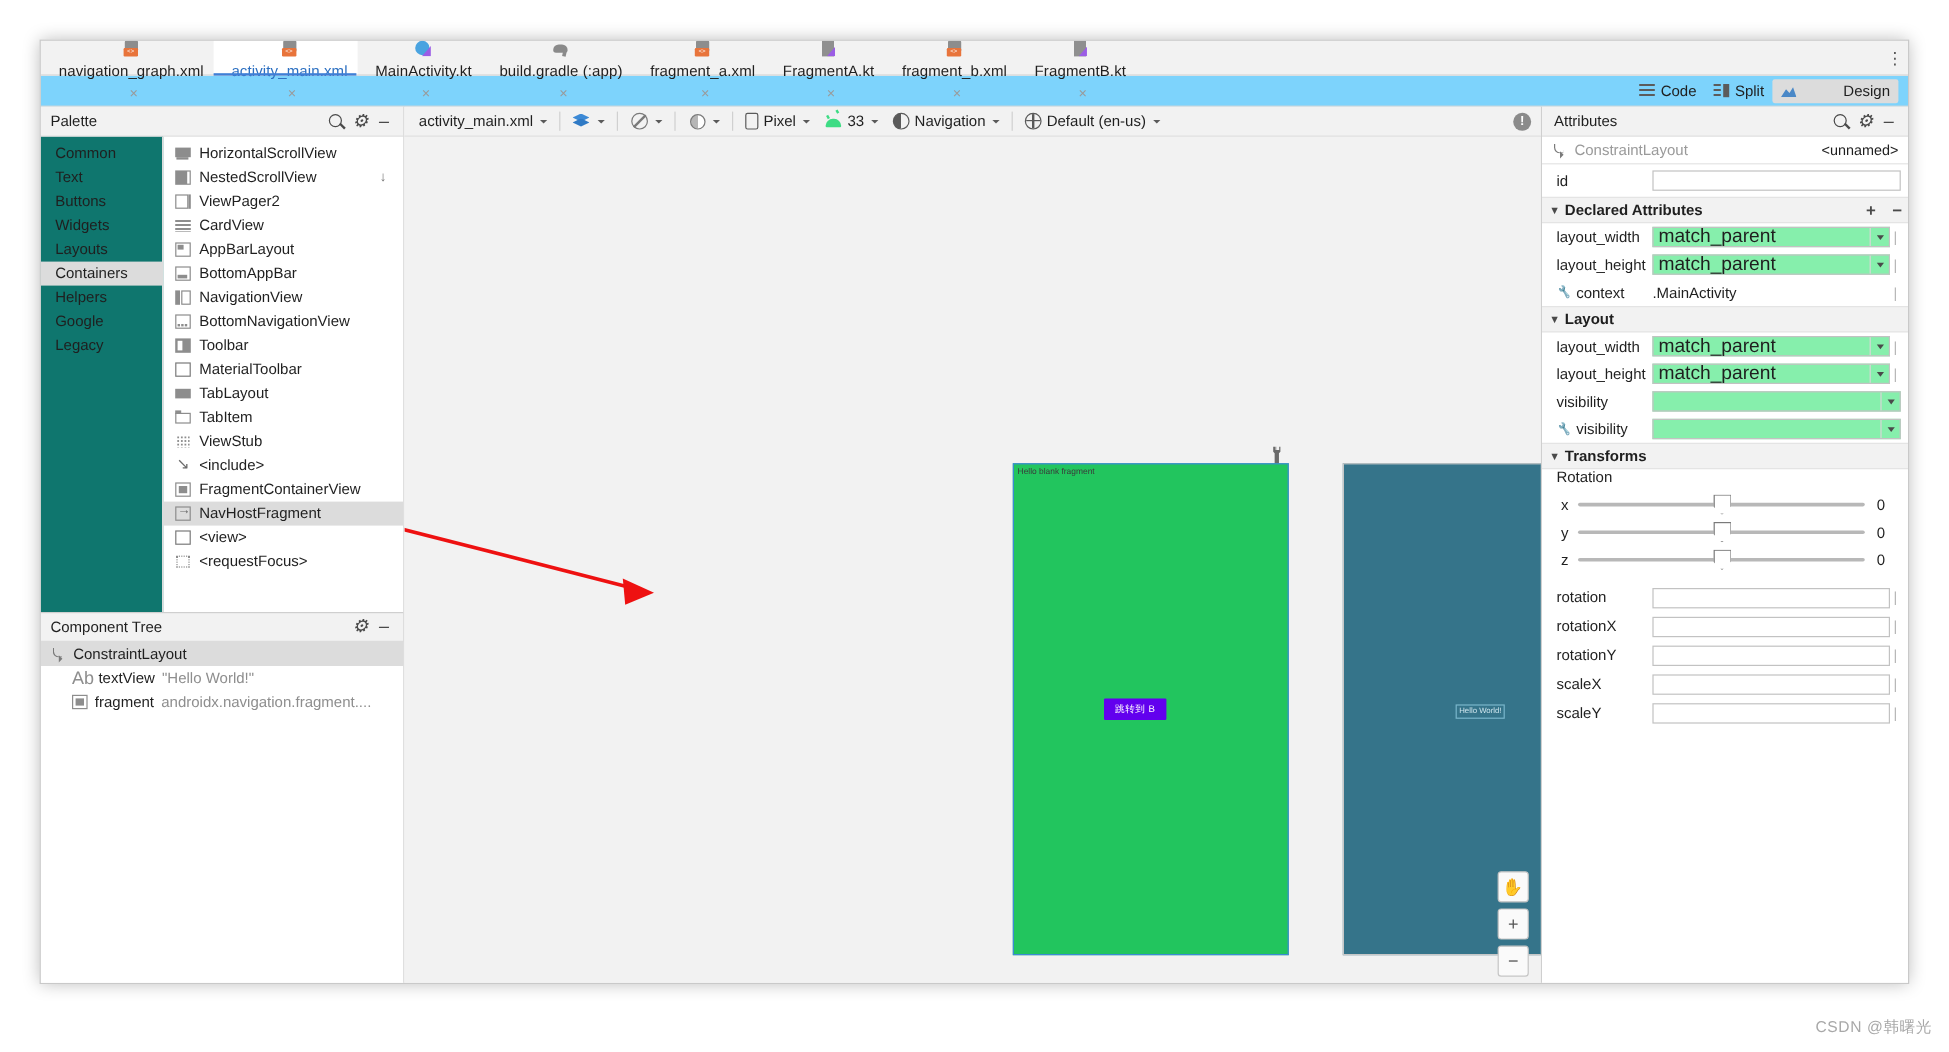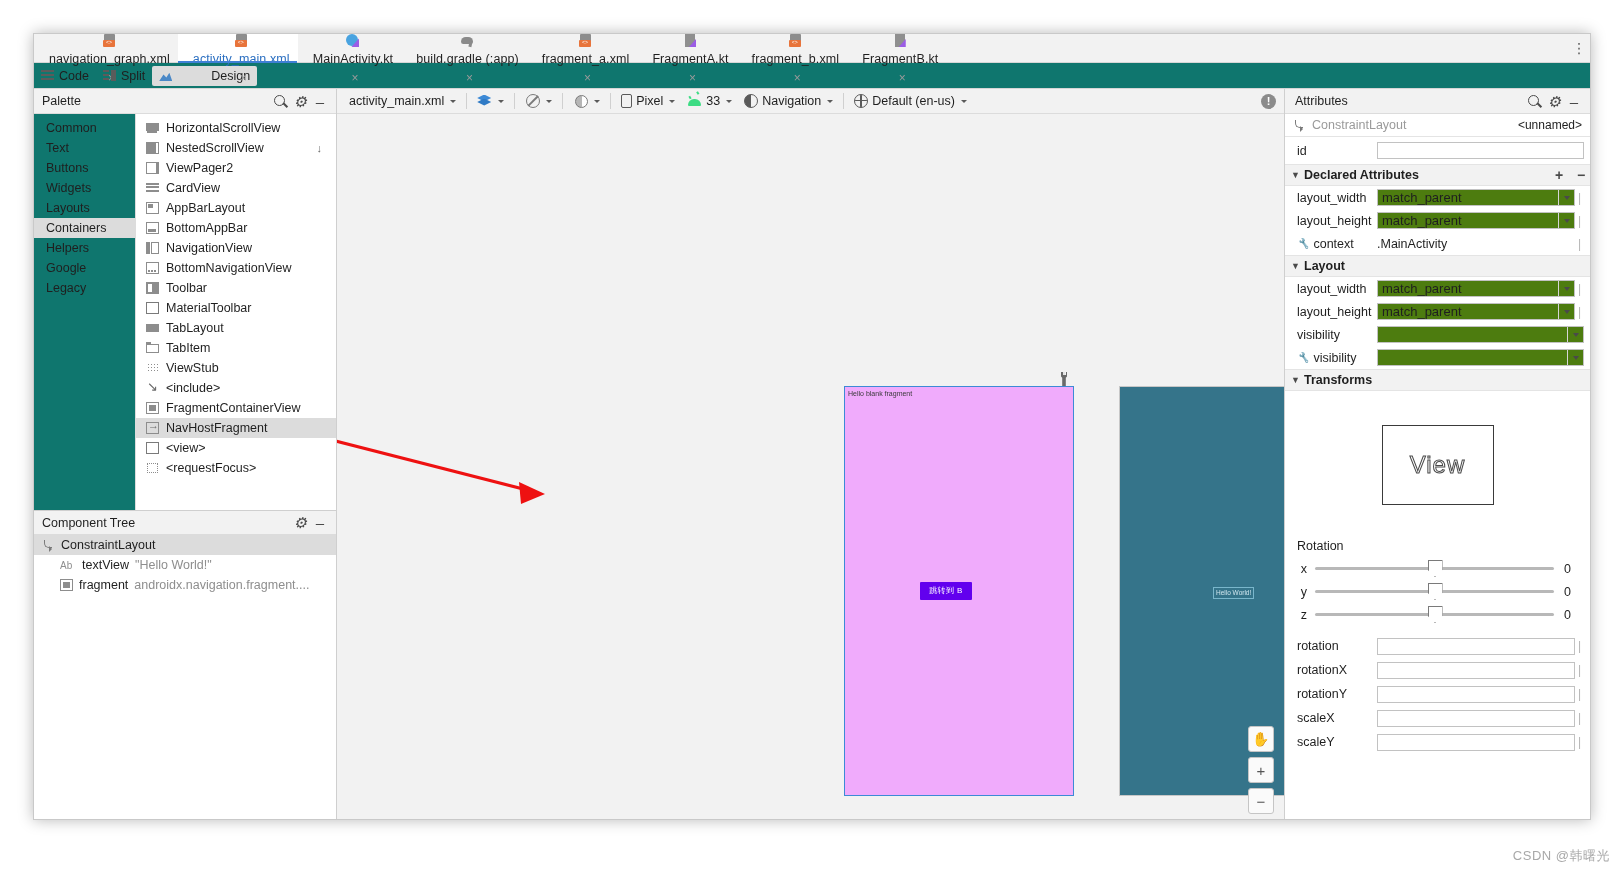--- a/index.html
+++ b/index.html
@@ -88,23 +88,23 @@
     background:#8a8a8a; transform: rotate(12deg);
   }
   .tabbar-spacer { flex: 1; }
   .tab-menu {
     width: 22px; display:flex; align-items:center; justify-content:center;
     color:#555; font-size:14px; letter-spacing:0;
   }
 
   
   .modebar {
-    height: 26px; background: #0f766e;
+    height: 26px; background: #7dd3fc;
     border-bottom: 1px solid #d6d6d6;
-    display: flex; align-items: center; 
+    display: flex; align-items: center; justify-content: flex-end;
     padding-right: 8px; gap: 0px;
   }
   .mode {
     display: flex; align-items: center; gap: 5px;
     height: 20px; padding: 0 7px; font-size: 12.5px; color: #1f1f1f;
     border-radius: 2px;
   }
   .mode.active { background: #dcdcdc; gap: 39px; }
   .mi { width: 13px; height: 11px; position: relative; }
   .mi.code::before {
@@ -210,21 +210,21 @@
   .tree-row.sel { background:#dcdcdc; }
   .tree-row.l0 { padding-left: 8px; }
   .tree-row.l1 { padding-left: 26px; }
   .tree-row .sub { color:#8e8e8e; }
   .ti-cl { width:13px; height:12px; position:relative; flex:0 0 13px;}
   .ti-cl::before { content:""; position:absolute; left:2px; top:1px; width:7px; height:7px;
                    border-left:1.6px solid #7a7a7a; border-bottom:1.6px solid #7a7a7a;
                    border-bottom-left-radius:5px; }
   .ti-cl::after  { content:""; position:absolute; left:7px; top:7px;
                    border:3px solid transparent; border-left-color:#7a7a7a; }
-  .ti-ab { width:16px; font-size:10px; color:#8e8e8e; flex:0 0 16px; }
+  .ti-ab { width:16px; font-size:15px; color:#8e8e8e; flex:0 0 16px; }
   .ti-fr { width:13px; height:12px; position:relative; flex:0 0 13px;}
   .ti-fr::before { content:""; position:absolute; inset:0; border:1.4px solid #8d8d8d;}
   .ti-fr::after  { content:""; position:absolute; inset:3px; background:#8d8d8d;}
 
   
   .center { flex:1; display:flex; flex-direction:column; background:#f2f2f2;
             border-right:1px solid #cfcfcf; position:relative; }
   .dtoolbar {
     height:25px; display:flex; align-items:center; gap:0px;
     background:#f2f2f2; border-bottom:1px solid #dcdcdc; padding-left:6px;
@@ -297,21 +297,21 @@
               color:#fff; font-size:11px; font-weight:bold; text-align:center; line-height:15px;}
   .ic-helpc { width:15px; height:15px; border-radius:50%; background:#3d8ad6;
               color:#fff; font-size:11px; font-weight:bold; text-align:center; line-height:15px;}
 
   .canvas { flex:1; position:relative; background:#f2f2f2; overflow:hidden; }
   .wr-alt { position:absolute; }
   .wr-alt svg { display:block; }
 
   .device { position:absolute; border:1px solid #c7c7c7; }
   .device.sel { border:1px solid #3d8ad6; }
-  .dev-white { background:#f0abfc; }
+  .dev-white { background:#22c55e; }
   .dev-teal  { background:#35748a; }
   .dev-label-tl { position:absolute; left:3px; top:3px; font-size:7px; color:#3a3a3a;
                   font-family:"Liberation Sans", sans-serif; white-space:nowrap;}
   .btn-purple {
     position:absolute; background:#6200ee; color:#ffffff;
     font-size:8px; line-height:18px; text-align:center;
     letter-spacing:.4px; border-radius:1px;
   }
   .tv-sel {
     position:absolute; border:1px solid #79b6cb; color:#cfe6ee;
@@ -333,22 +333,22 @@
                background:#f2f2f2; border-bottom:1px solid #dcdcdc; font-size:12.5px;}
   .attr-sub { height:23px; display:flex; align-items:center; gap:6px;
               padding:0 8px 0 8px; border-bottom:1px solid #e4e4e4;
               font-size:12.5px; color:#9a9a9a; background:#fff;}
   .attr-sub .unnamed { margin-left:auto; color:#1f1f1f; font-size:12px;}
   .row { height:23px; display:flex; align-items:center; font-size:12.5px; }
   .row .rk { width:92px; padding-left:12px; color:#1f1f1f; display:flex;
              align-items:center; gap:4px; }
   .row .rv { flex:1; display:flex; align-items:center; gap:0; padding-right:6px; }
   .tfield { flex:1; height:17px; border:1px solid #c2c2c2; background:#fff; }
-  .cbox { flex:1; height:17px; border:1px solid #c2c2c2; background:#4d7c0f;
-          display:flex; align-items:center; padding-left:4px; font-size:13px; }
+  .cbox { flex:1; height:17px; border:1px solid #c2c2c2; background:#86efac;
+          display:flex; align-items:center; padding-left:4px; font-size:16px; }
   .cbox .val { flex:1; }
   .cbox .dd { width:16px; height:15px; border-left:1px solid #d6d6d6;
               display:flex; align-items:center; justify-content:center; }
   .cbox .dd::after { content:""; width:0;height:0;border-left:3.4px solid transparent;
               border-right:3.4px solid transparent; border-top:4.2px solid #4a4a4a;}
   .pipe { width:9px; text-align:center; color:#b5b5b5; font-size:12px; }
   .sec { height:22px; display:flex; align-items:center; gap:4px;
          padding-left:6px; background:#f2f2f2; border-top:1px solid #e4e4e4;
          border-bottom:1px solid #e4e4e4; font-size:12.5px; font-weight:bold; }
   .sec .chev { width:9px; color:#4a4a4a; font-size:9px; }
@@ -777,25 +777,20 @@
               <span class="dd"></span>
             </span>
           </span>
         </div>
 
         <div class="sec">
           <span class="chev">▼</span>
           <span class="stitle">Transforms</span>
         </div>
 
-        <div class="view-box-wrap">
-          <div class="view-box">
-            <span class="vt">View</span>
-          </div>
-        </div>
 
         <div class="rot-title">Rotation</div>
 
         <div class="slider-row">
           <span class="sk">x</span>
           <span class="track">
               <i class="thumb" style="left:calc(50% - 7px)"></i>
             </span>
           <span class="sv">0</span>
         </div>

